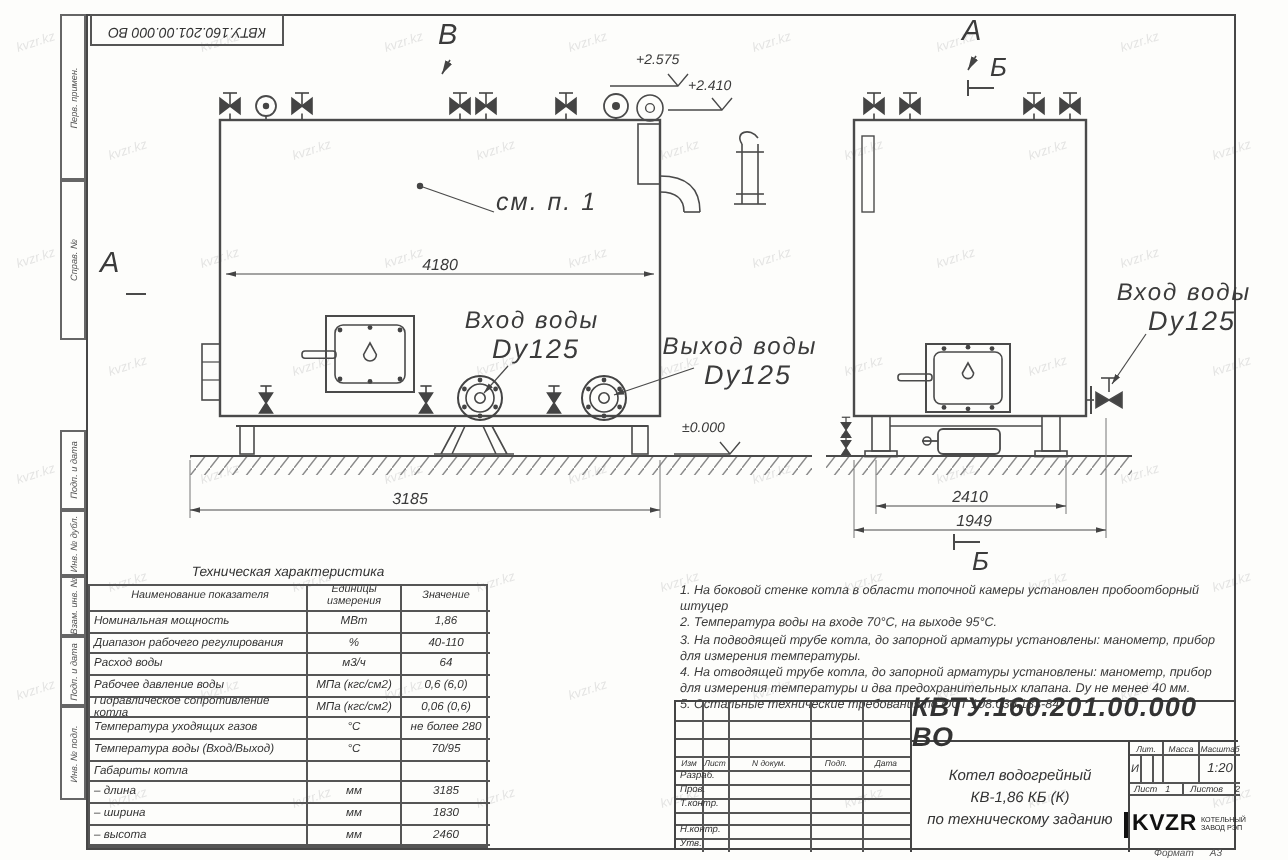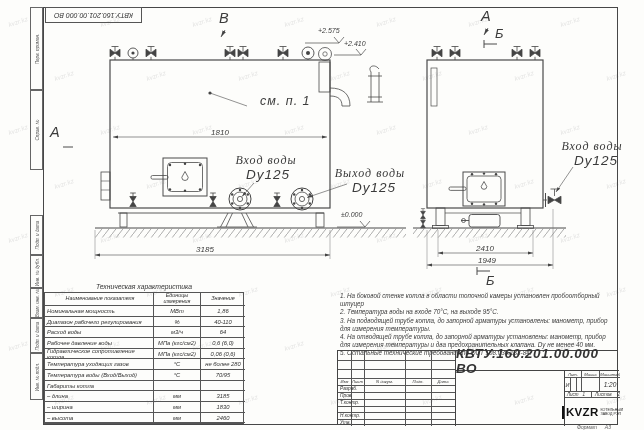--- a/index.html
+++ b/index.html
@@ -5,21 +5,21 @@
   html,body{margin:0;padding:0;background:#e8e8e8;}
   .sheet{position:relative;width:644px;height:430px;background:#fdfdfb;overflow:hidden;
          font-family:"Liberation Sans",sans-serif;color:#333;outline:1px solid #bbb;}
   .frame{position:absolute;left:43px;top:7px;width:575px;height:418px;border:1.2px solid #474747;box-sizing:border-box;}
   svg{position:absolute;left:0;top:0;}
   
   .lbl{position:absolute;font-style:italic;color:#3b3b3b;white-space:nowrap;}
   .big{font-size:14.5px;}
   .dim{font-size:8px;transform:translateX(-50%);}
   .elev{font-size:7px;}
-  .pipe1{font-size:12px;transform:translateX(-50%);letter-spacing:1px;font-family:Liberation Serif, serif;}
+  .pipe1{font-size:12px;transform:translateX(-50%);letter-spacing:1px;}
   .pipe2{font-size:13.5px;transform:translateX(-50%);letter-spacing:1px;}
   
   .toprot{position:absolute;left:45px;top:7px;width:97px;height:16px;border:1px solid #555;
           display:flex;align-items:center;justify-content:center;box-sizing:border-box;}
   .toprot span{transform:rotate(180deg);font-size:7px;font-style:italic;white-space:nowrap;}
   
   .vbox{position:absolute;left:30px;width:13px;border:1px solid #666;box-sizing:border-box;}
   .vbox span{position:absolute;top:50%;left:50%;transform:translate(-50%,-50%) rotate(-90deg);
              white-space:nowrap;font-size:4.6px;font-style:italic;color:#555;}
   
@@ -337,23 +337,23 @@
     </div>
   <div class="vbox" style="top:353px;height:47px;">
       <span>Инв. № подл.</span>
     </div>
 
   <div class="lbl big" style="left:50px;top:124px;">А</div>
   <div class="lbl big" style="left:219px;top:10px;">В</div>
   <div class="lbl big" style="left:481px;top:8px;">А</div>
   <div class="lbl" style="left:495px;top:26px;font-size:13px;">Б</div>
   <div class="lbl" style="left:486px;top:273px;font-size:13px;">Б</div>
-  <div class="lbl" style="left:248px;top:94px;font-size:12.5px;letter-spacing:1px;margin-left:12px;">см. п. 1</div>
-
-  <div class="lbl dim" style="left:220px;top:128px;">1810</div>
+  <div class="lbl" style="left:248px;top:94px;font-size:12.5px;letter-spacing:1px;">см. п. 1</div>
+
+  <div class="lbl dim" style="left:220px;top:128px;">4180</div>
   <div class="lbl dim" style="left:205px;top:245px;">3185</div>
   <div class="lbl dim" style="left:485px;top:244px;">2410</div>
   <div class="lbl dim" style="left:487px;top:255.5px;">1949</div>
 
   <div class="lbl elev" style="left:318px;top:26.5px;">+2.575</div>
   <div class="lbl elev" style="left:344px;top:39.5px;">+2.410</div>
   <div class="lbl elev" style="left:341px;top:211px;">±0.000</div>
 
   <div class="lbl pipe1" style="left:266px;top:153px;">Вход воды</div>
   <div class="lbl pipe2" style="left:268px;top:167px;">Dy125</div>
@@ -435,20 +435,25 @@
     <div class="abs hc" style="left:26px;width:41px;">N докум.</div>
     <div class="abs hc" style="left:67px;width:26px;">Подп.</div>
     <div class="abs hc" style="left:93px;width:24px;">Дата</div>
 
     <div class="abs rl" style="top:34px;">Разраб.</div>
     <div class="abs rl" style="top:41px;">Пров.</div>
     <div class="abs rl" style="top:48px;">Т.контр.</div>
     <div class="abs rl" style="top:61px;">Н.контр.</div>
     <div class="abs rl" style="top:68px;">Утв.</div>
 
+    <div class="abs name">
+      <span>Котел водогрейный</span>
+      <span>КВ-1,86 КБ (К)</span>
+      <span>по техническому заданию</span>
+    </div>
 
     <div class="abs rb">
       <div class="cell" style="left:0;top:0;width:17px;height:7px;border-right:.7px solid #555;border-bottom:.7px solid #555;font-size:4.2px;">Лит.</div>
       <div class="cell" style="left:17px;top:0;width:18px;height:7px;border-right:.7px solid #555;border-bottom:.7px solid #555;font-size:4.2px;">Масса</div>
       <div class="cell" style="left:35px;top:0;width:20px;height:7px;border-bottom:.7px solid #555;font-size:4.2px;">Масштаб</div>
       <div class="cell" style="left:0;top:7px;width:6px;height:13px;border-right:.7px solid #555;font-size:5.5px;">И</div>
       <div class="cell" style="left:6px;top:7px;width:5.5px;height:13px;border-right:.7px solid #555;"></div>
       <div class="cell" style="left:11.5px;top:7px;width:5.5px;height:13px;border-right:.7px solid #555;"></div>
       <div class="cell" style="left:17px;top:7px;width:18px;height:13px;border-right:.7px solid #555;"></div>
       <div class="cell" style="left:35px;top:7px;width:20px;height:13px;font-size:6.5px;">1:20</div>

